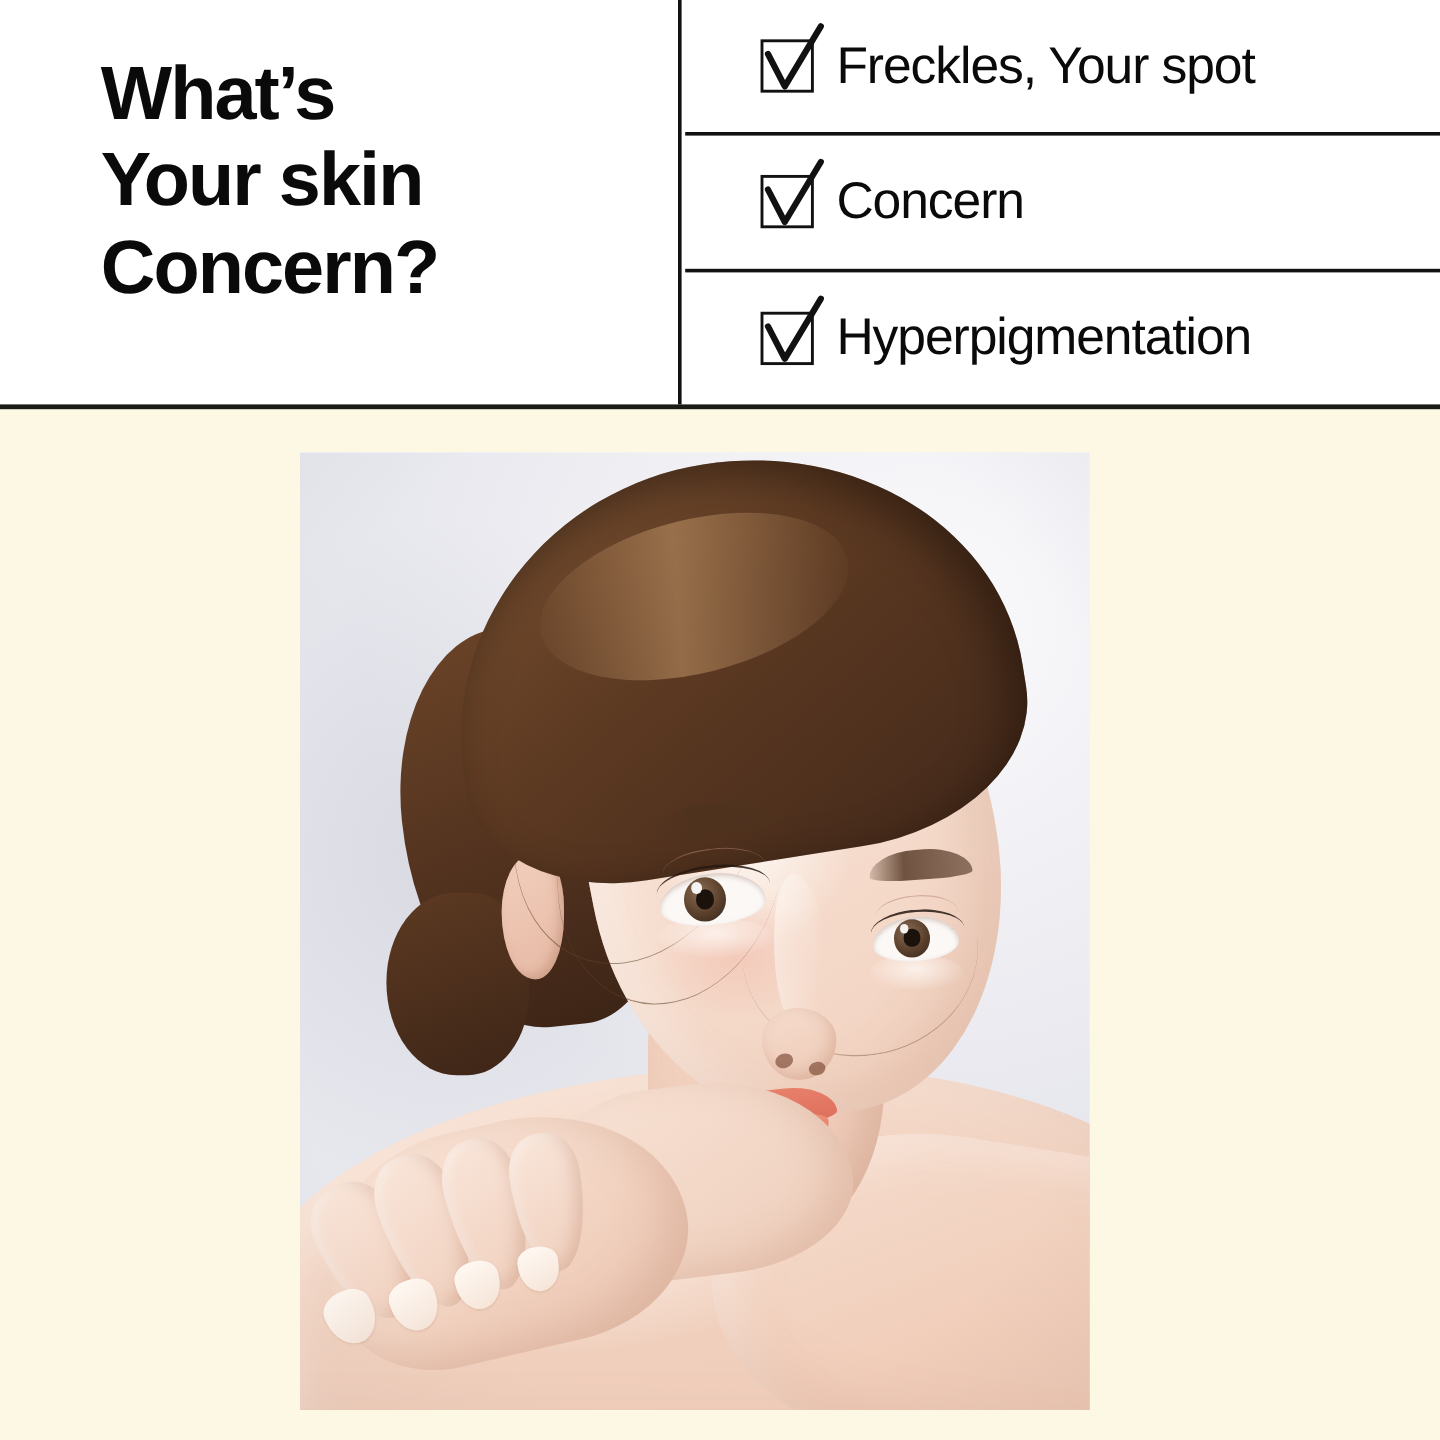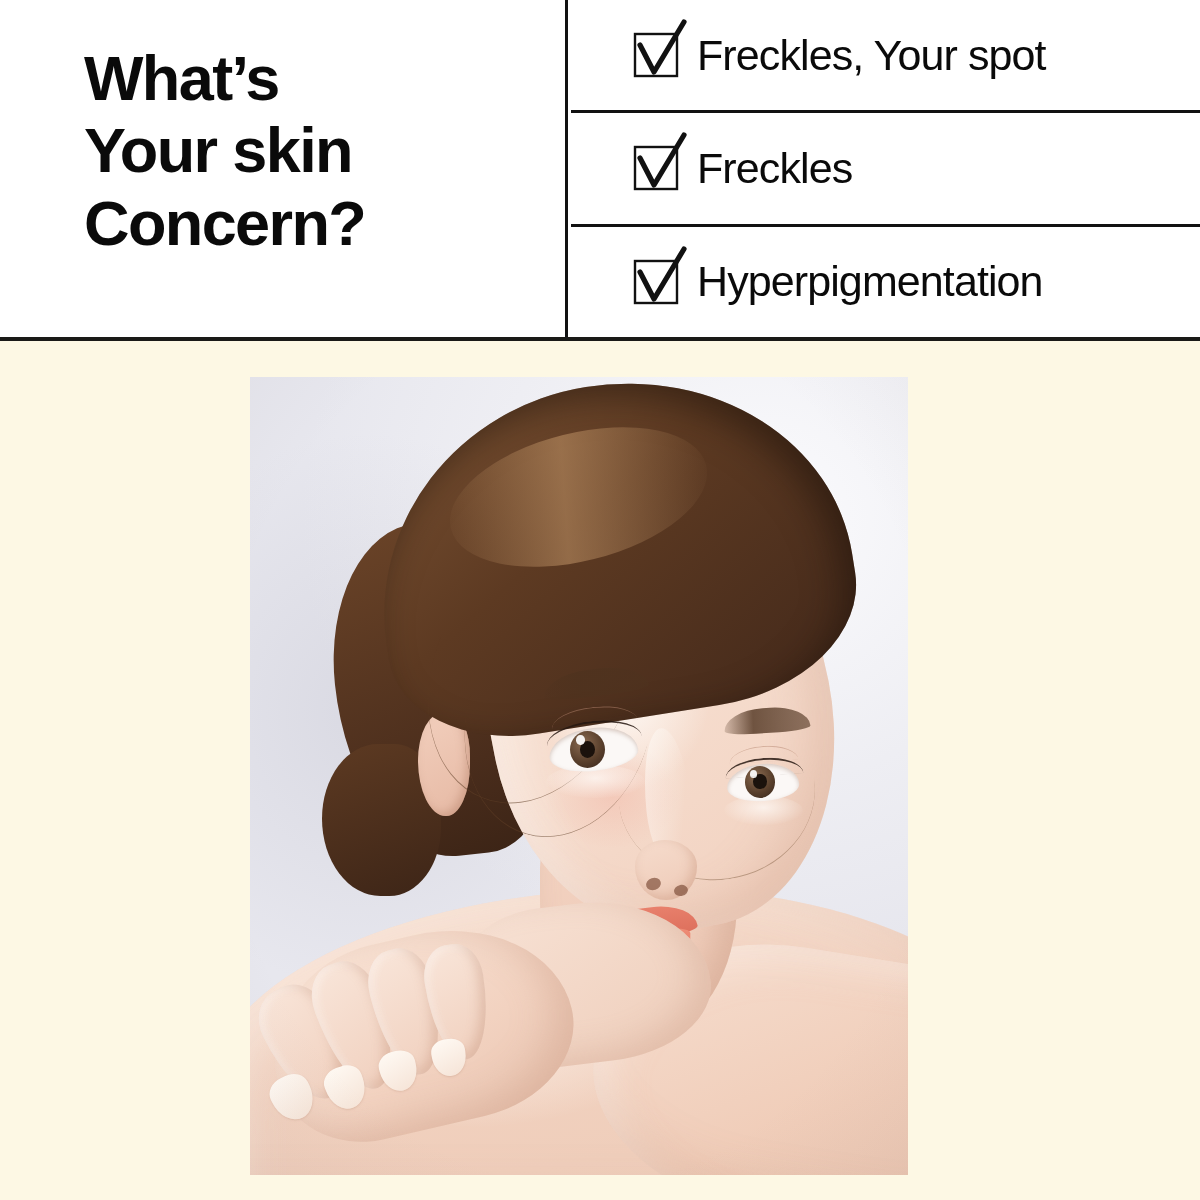--- a/index.html
+++ b/index.html
@@ -391,21 +391,21 @@
         <span class="concern-label">Freckles, Your spot</span>
       </div>
 
       <div class="concern-row">
         <span class="check-mark">
           <svg width="60" height="62" viewBox="0 0 60 62">
             <rect x="5" y="15" width="42" height="42" fill="none" stroke="#111111" stroke-width="2.4"></rect>
             <path d="M10 26 L24 53 L54 3" fill="none" stroke="#111111" stroke-width="5.2" stroke-linecap="round" stroke-linejoin="round"></path>
           </svg>
         </span>
-        <span class="concern-label">Freckles</span>
+        <span class="concern-label">Concern</span>
       </div>
 
       <div class="concern-row">
         <span class="check-mark">
           <svg width="60" height="62" viewBox="0 0 60 62">
             <rect x="5" y="15" width="42" height="42" fill="none" stroke="#111111" stroke-width="2.4"></rect>
             <path d="M10 26 L24 53 L54 3" fill="none" stroke="#111111" stroke-width="5.2" stroke-linecap="round" stroke-linejoin="round"></path>
           </svg>
         </span>
         <span class="concern-label">Hyperpigmentation</span>

